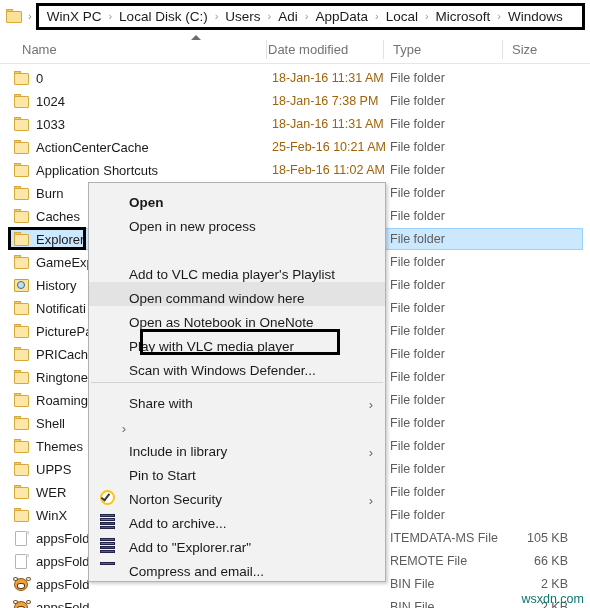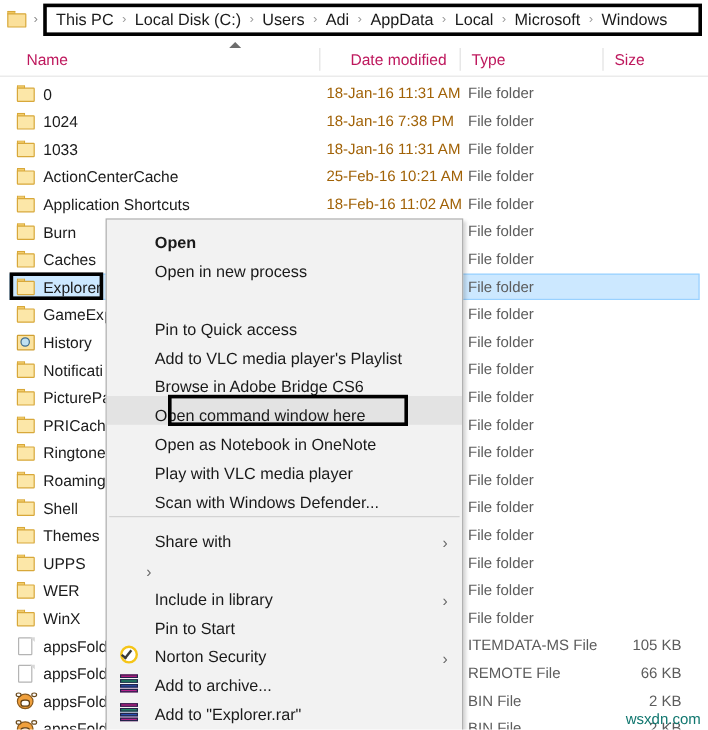--- a/index.html
+++ b/index.html
@@ -81,21 +81,21 @@
     left: 0; top: 36px;
     width: 590px; height: 27px;
     background: #ffffff;
   }
   .colhead {
     position: absolute;
     top: 0;
     height: 27px;
     line-height: 27px;
     font-size: 13px;
-    color: #be185d;
+    color: #737373;
     padding-left: 8px;
     white-space: nowrap;
   }
   .colhead-div {
     position: absolute;
     top: 4px;
     width: 1px; height: 19px;
     background: #e2e2e2;
   }
   #sort-indicator {
@@ -349,42 +349,42 @@
 
 <div id="root">
 
   <div id="addressbar">
     <span class="addr-folder-icon">
       <span class="tab"></span>
         <span class="body"></span>
     </span>
     <span class="addr-chev-lead">›</span>
     <div id="breadcrumb-box">
-        <span class="crumb">This PC</span>
+        <span class="crumb">WinX PC</span>
         <span class="crumb-sep">›</span>
         <span class="crumb">Local Disk (C:)</span>
         <span class="crumb-sep">›</span>
         <span class="crumb">Users</span>
         <span class="crumb-sep">›</span>
         <span class="crumb">Adi</span>
         <span class="crumb-sep">›</span>
         <span class="crumb">AppData</span>
         <span class="crumb-sep">›</span>
         <span class="crumb">Local</span>
         <span class="crumb-sep">›</span>
         <span class="crumb">Microsoft</span>
         <span class="crumb-sep">›</span>
         <span class="crumb">Windows</span>
       </div>
   </div>
 
   <div id="colheaders">
     <div class="colhead" style="left:14px;">Name</div>
     <div class="colhead-div" style="left:266px;"></div>
-    <div class="colhead" style="left:284px;">Date modified</div>
+    <div class="colhead" style="left:260px;">Date modified</div>
     <div class="colhead-div" style="left:383px;"></div>
     <div class="colhead" style="left:385px;">Type</div>
     <div class="colhead-div" style="left:502px;"></div>
     <div class="colhead" style="left:504px;">Size</div>
   </div>
   <div id="sort-indicator">
       <i></i>
     </div>
   <div id="header-rule"></div>
 
@@ -609,31 +609,21 @@
         <span class="micon"></span>
         <span class="mlabel">Open in new process</span>
         <span class="marrow"></span>
       </div>
       <div class="mrow">
         <span class="micon"></span>
         <span class="marrow"></span>
       </div>
       <div class="mrow">
         <span class="micon"></span>
-        <span class="mlabel">Pin to Quick access</span>
-        <span class="marrow"></span>
-      </div>
-      <div class="mrow">
-        <span class="micon"></span>
         <span class="mlabel">Add to VLC media player's Playlist</span>
-        <span class="marrow"></span>
-      </div>
-      <div class="mrow">
-        <span class="micon"></span>
-        <span class="mlabel">Browse in Adobe Bridge CS6</span>
         <span class="marrow"></span>
       </div>
       <div class="mrow hover">
         <span class="micon"></span>
         <span class="mlabel">Open command window here</span>
         <span class="marrow"></span>
       </div>
       <div class="mrow">
         <span class="micon"></span>
         <span class="mlabel">Open as Notebook in OneNote</span>

